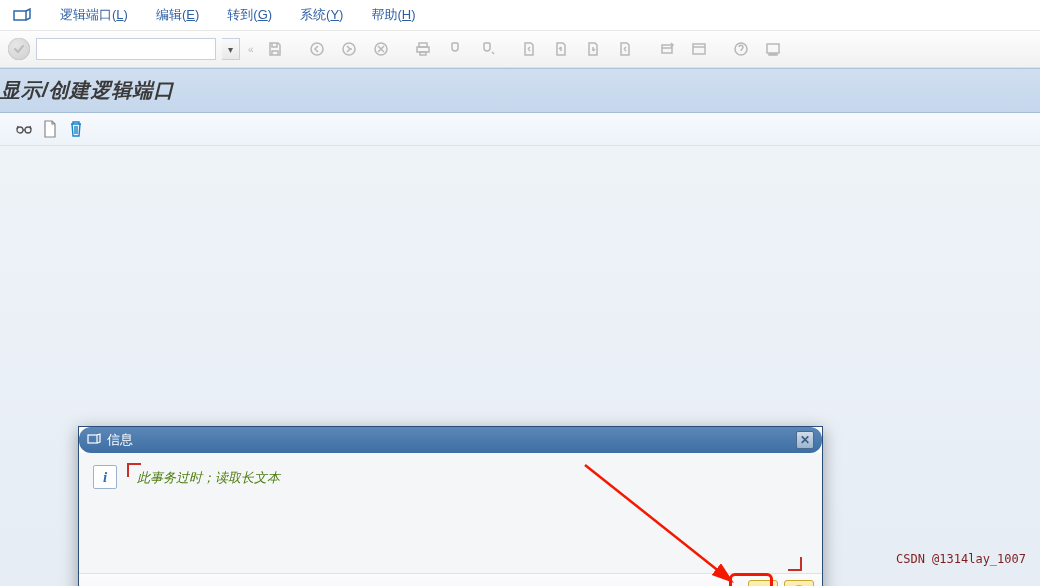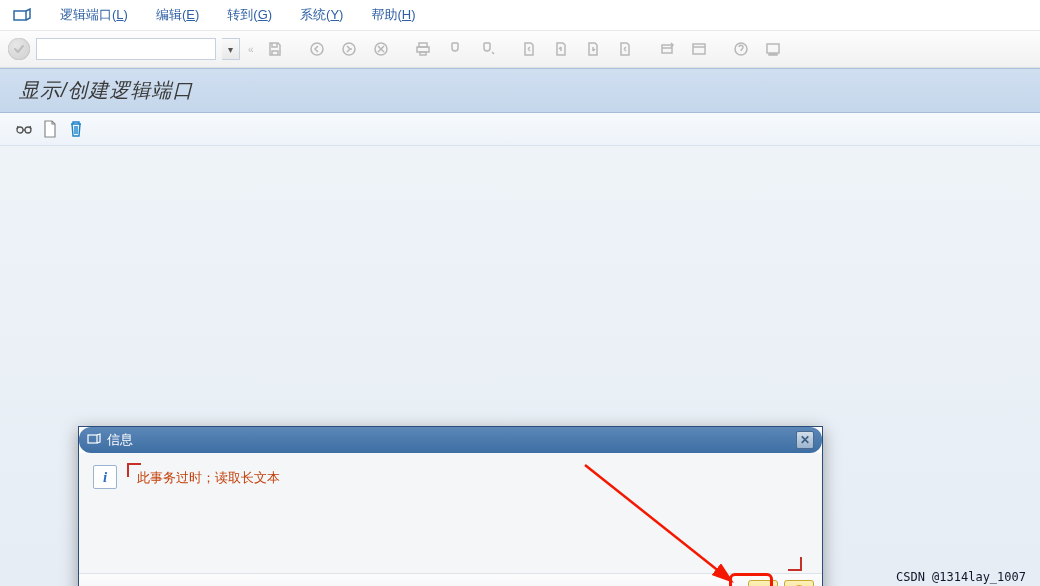--- a/index.html
+++ b/index.html
@@ -69,21 +69,22 @@
       border: 1px solid transparent;
       border-radius: 3px;
     }
     .tb-icon svg { stroke: #b8b8b8; fill: none; stroke-width: 1.5; }
     
     
     .page-title-bar {
       background: linear-gradient(#d0dff0, #c5d7ec);
       border-top: 1px solid #adc1db;
       border-bottom: 1px solid #a7bcd6;
-      padding: 8px 19px;
+      padding: 8px 0;
+      font-weight: bold;
     }
     .page-title {
       font-size: 20px;
       font-style: italic;
       color: #3a3a3a;
       letter-spacing: 1px;
     }
     
     
     .local-toolbar {
@@ -162,21 +163,21 @@
       flex: 1;
       padding: 4px 8px;
     }
     .corner {
       position: absolute;
       width: 14px; height: 14px;
       border: 2px solid #c73028;
     }
     .corner.tl { top: -2px; left: -2px; border-right: none; border-bottom: none; }
     .corner.br { bottom: -10px; right: 6px; border-left: none; border-top: none; }
-    .msg-text { color: #c2410c; }
+    .msg-text { color: #4d7c0f; font-style: italic; }
     .modal-sep-line {
       height: 1px;
       background: #dde3ea;
     }
     .modal-footer {
       background: linear-gradient(#fcfcfd, #edf0f3);
       padding: 6px 8px;
       display: flex;
       justify-content: flex-end;
       gap: 6px;
@@ -202,22 +203,22 @@
     
     
     .red-arrow {
       position: absolute;
       pointer-events: none;
     }
     
     
     .watermark {
       position: absolute;
-      bottom: 2px; right: 14px;
-      color: #0f172a;
+      bottom: 20px; right: 14px;
+      color: #7f1d1d;
       font-size: 12px;
       font-family: Consolas, monospace;
     }
   </style>
 </head>
 <body>
 
 <div class="menubar">
   <span class="sys-icon">
     <svg width="18" height="14" viewBox="0 0 18 14">

